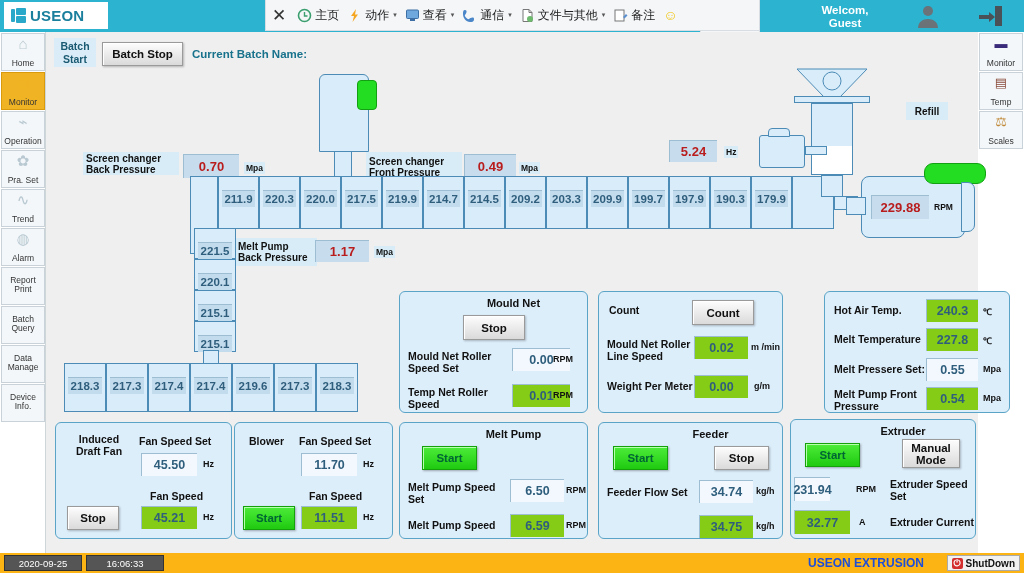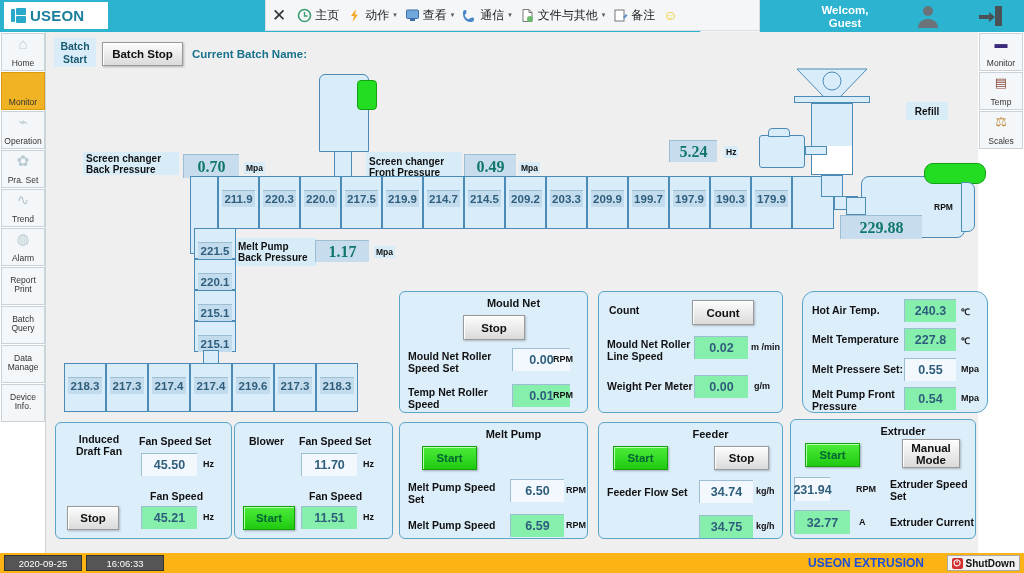--- a/index.html
+++ b/index.html
@@ -75,31 +75,31 @@
   
   .mpart { position:absolute; background:#d9ecfa; border:1px solid #4b8bb5; }
   .tile { position:absolute; background:#d9ecfa; border:1px solid #4b8bb5; }
   .tile .v { position:absolute; left:3px; right:3px; top:13px; height:17px; background:#c3dced;
              border-top:1px solid #9dbdd2; font-size:11.5px; font-weight:bold; color:#2f5e7d;
              display:flex; align-items:center; justify-content:center; }
 
   .lblbox { position:absolute; background:#d7ecf7; font-size:10px; font-weight:bold; color:#111;
             line-height:11px; display:flex; align-items:center; padding:0 3px; }
   .valbox { position:absolute; background:#c7dced; border-top:1px solid #9dbdd2; border-left:1px solid #9dbdd2;
-            font-size:16px; font-weight:bold; color:#0f766e; display:flex; align-items:center;
-            justify-content:center;font-family:Liberation Serif, serif; }
+            font-size:13px; font-weight:bold; color:#b91c1c; display:flex; align-items:center;
+            justify-content:center; }
   .unit { position:absolute; font-size:8.5px; font-weight:bold; color:#111; }
   .unit.box { background:#d7ecf7; padding:1px 2px; }
 
   
   .panel { position:absolute; background:#ddeefb; border:1px solid #59a4c7; border-radius:6px; }
   .panel .ptitle { position:absolute; left:0; right:0; top:5px; text-align:center;
                    font-size:11px; font-weight:bold; color:#111;padding-left:40px; }
   .p-lbl { position:absolute; font-size:10.5px; font-weight:bold; color:#111; line-height:12px; }
-  .p-val { position:absolute; background:#86efac; border-top:1px solid #9dbdd2; border-left:1px solid #9dbdd2;
+  .p-val { position:absolute; background:#84cc16; border-top:1px solid #9dbdd2; border-left:1px solid #9dbdd2;
            font-size:12.5px; font-weight:bold; color:#2f5e7d; display:flex; align-items:center;
            justify-content:center; }
   .p-val.set { background:#f2f8fd; }
   .p-unit { position:absolute; font-size:9px; font-weight:bold; color:#111; }
   .btn-green { background:linear-gradient(#4dec3a,#1fca10); border:1px solid #14a10a;
                box-shadow: inset 1px 1px 0 #b6ffae, 1px 1px 2px rgba(0,0,0,.3);
                font-size:11.5px; font-weight:bold; color:#063; display:flex; align-items:center;
                justify-content:center; cursor:pointer; }
 
   
@@ -416,21 +416,21 @@
     </div>
 
     <div class="mpart" style="left:713px;top:103px;width:46px;height:33px;border-radius:3px;"></div>
     <div class="mpart" style="left:722px;top:96px;width:22px;height:9px;border-radius:4px 4px 0 0;"></div>
     <div class="mpart" style="left:759px;top:114px;width:22px;height:9px;"></div>
 
     <div class="mpart" style="left:815px;top:144px;width:104px;height:62px;border-radius:8px;"></div>
     <div style="position:absolute;left:878px;top:131px;width:62px;height:21px;background:#22dd22;border:1px solid #13a113;border-radius:9px;"></div>
     <div class="mpart" style="left:915px;top:150px;width:14px;height:50px;border-radius:0 7px 7px 0;"></div>
     <div class="mpart" style="left:800px;top:165px;width:20px;height:18px;"></div>
-    <div class="valbox" style="left:794px;top:163px;width:82px;height:24px;margin-top:20px;">229.88</div>
+    <div class="valbox" style="left:825px;top:163px;width:58px;height:24px;">229.88</div>
     <div class="unit" style="left:888px;top:170px;">RPM</div>
 
     <div class="panel" style="left:353px;top:259px;width:189px;height:122px;">
       <div class="ptitle">Mould Net</div>
       <div class="btn3d" style="position:absolute;left:63px;top:23px;width:62px;height:25px;">Stop</div>
       <div class="p-lbl" style="left:8px;top:58px;width:110px;">Mould Net Roller Speed Set</div>
       <div class="p-val set" style="left:112px;top:56px;width:58px;height:23px;">0.00</div>
       <div class="p-unit" style="left:153px;top:62px;">RPM</div>
       <div class="p-lbl" style="left:8px;top:94px;width:110px;">Temp Net Roller Speed</div>
       <div class="p-val" style="left:112px;top:92px;width:58px;height:23px;">0.01</div>
@@ -441,21 +441,21 @@
       <div class="p-lbl" style="left:10px;top:12px;">Count</div>
       <div class="btn3d" style="position:absolute;left:93px;top:8px;width:62px;height:25px;">Count</div>
       <div class="p-lbl" style="left:8px;top:46px;width:96px;">Mould Net Roller Line Speed</div>
       <div class="p-val" style="left:95px;top:44px;width:54px;height:23px;">0.02</div>
       <div class="p-unit" style="left:152px;top:50px;">m /min</div>
       <div class="p-lbl" style="left:8px;top:88px;width:96px;">Weight Per Meter</div>
       <div class="p-val" style="left:95px;top:83px;width:54px;height:23px;">0.00</div>
       <div class="p-unit" style="left:155px;top:89px;">g/m</div>
     </div>
 
-    <div class="panel" style="left:756px;top:259px;width:186px;height:122px;border-radius:12px;">
+    <div class="panel" style="left:778px;top:259px;width:186px;height:122px;">
       <div class="p-lbl" style="left:9px;top:12px;">Hot Air Temp.</div>
       <div class="p-val" style="left:101px;top:7px;width:52px;height:23px;">240.3</div>
       <div class="p-unit" style="left:158px;top:13px;">℃</div>
 
       <div class="p-lbl" style="left:9px;top:41px;">Melt Temperature</div>
       <div class="p-val" style="left:101px;top:36px;width:52px;height:23px;">227.8</div>
       <div class="p-unit" style="left:158px;top:42px;">℃</div>
 
       <div class="p-lbl" style="left:9px;top:71px;">Melt Pressere Set:</div>
       <div class="p-val set" style="left:101px;top:66px;width:52px;height:23px;">0.55</div>

